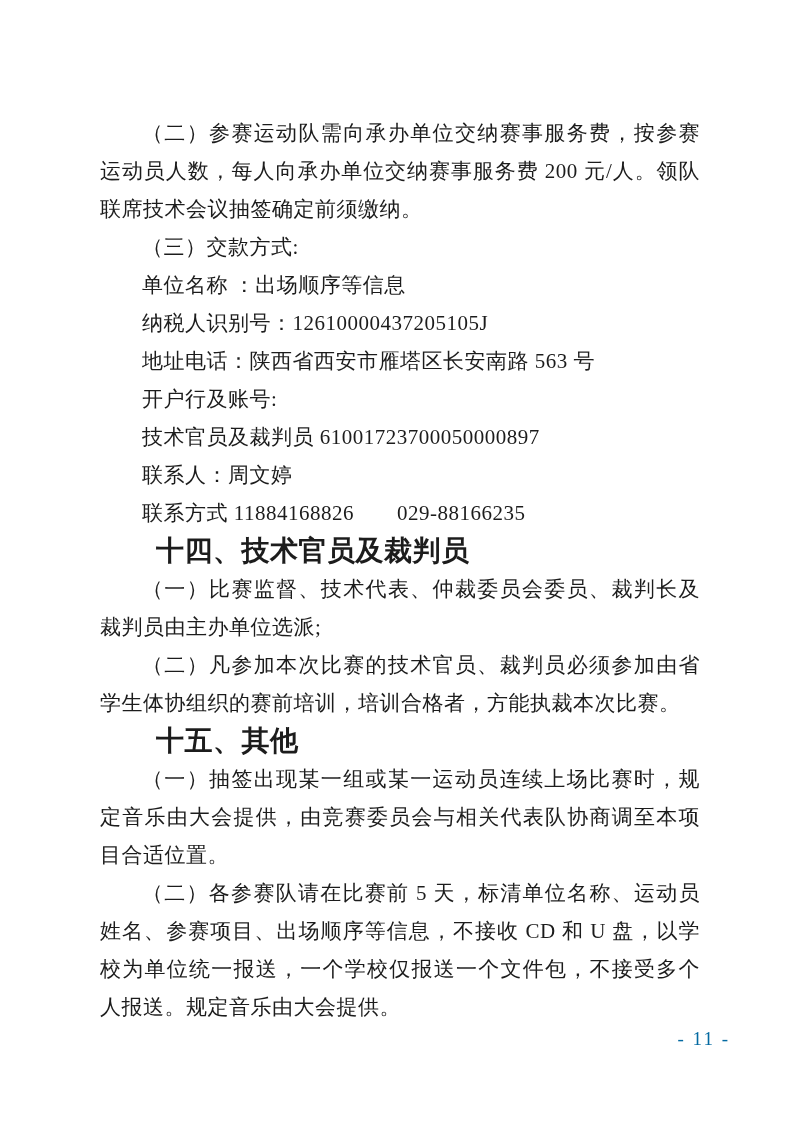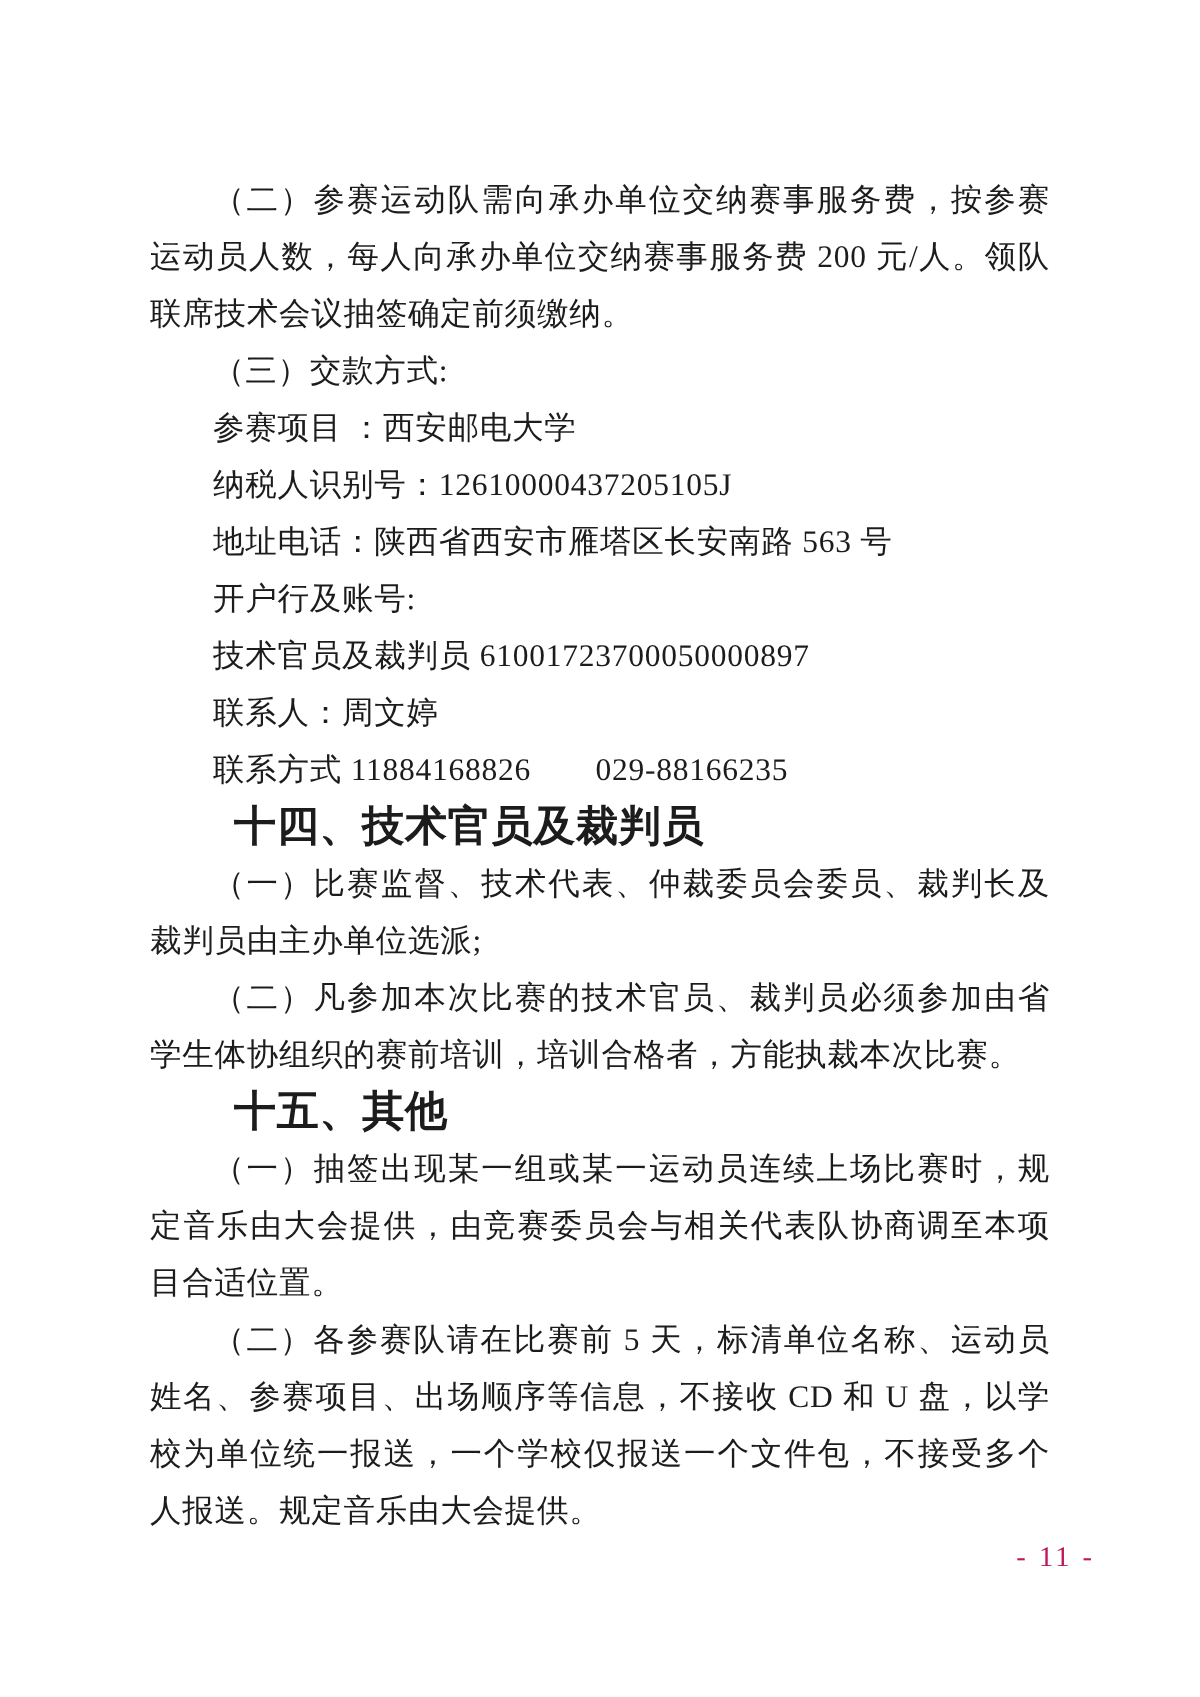--- a/index.html
+++ b/index.html
@@ -48,32 +48,32 @@
     line-height: 38px;
     text-indent: 2em;
     letter-spacing: 0.5px;
   }
   .page-number {
     position: absolute;
     right: 98px;
     top: 1028px;
     font-size: 19px;
     letter-spacing: 2px;
-    color: #be185d;
+    color: #0369a1;
     font-family: "Liberation Serif", "DejaVu Serif", serif;
   }
 </style>
 </head>
 <body>
 
 <div class="page">
   <div class="content">
     <p class="para">（二）参赛运动队需向承办单位交纳赛事服务费，按参赛运动员人数，每人向承办单位交纳赛事服务费 200 元/人。领队联席技术会议抽签确定前须缴纳。</p>
     <p class="para">（三）交款方式:</p>
-    <p class="para">参赛项目 ：西安邮电大学</p>
+    <p class="para">单位名称 ：出场顺序等信息</p>
     <p class="para">纳税人识别号：12610000437205105J</p>
     <p class="para">地址电话：陕西省西安市雁塔区长安南路 563 号</p>
     <p class="para">开户行及账号:</p>
     <p class="para">技术官员及裁判员 61001723700050000897</p>
     <p class="para">联系人：周文婷</p>
     <p class="para">联系方式 11884168826　　029-88166235</p>
     <p class="heading">十四、技术官员及裁判员</p>
     <p class="para">（一）比赛监督、技术代表、仲裁委员会委员、裁判长及裁判员由主办单位选派;</p>
     <p class="para">（二）凡参加本次比赛的技术官员、裁判员必须参加由省学生体协组织的赛前培训，培训合格者，方能执裁本次比赛。</p>
     <p class="heading">十五、其他</p>

